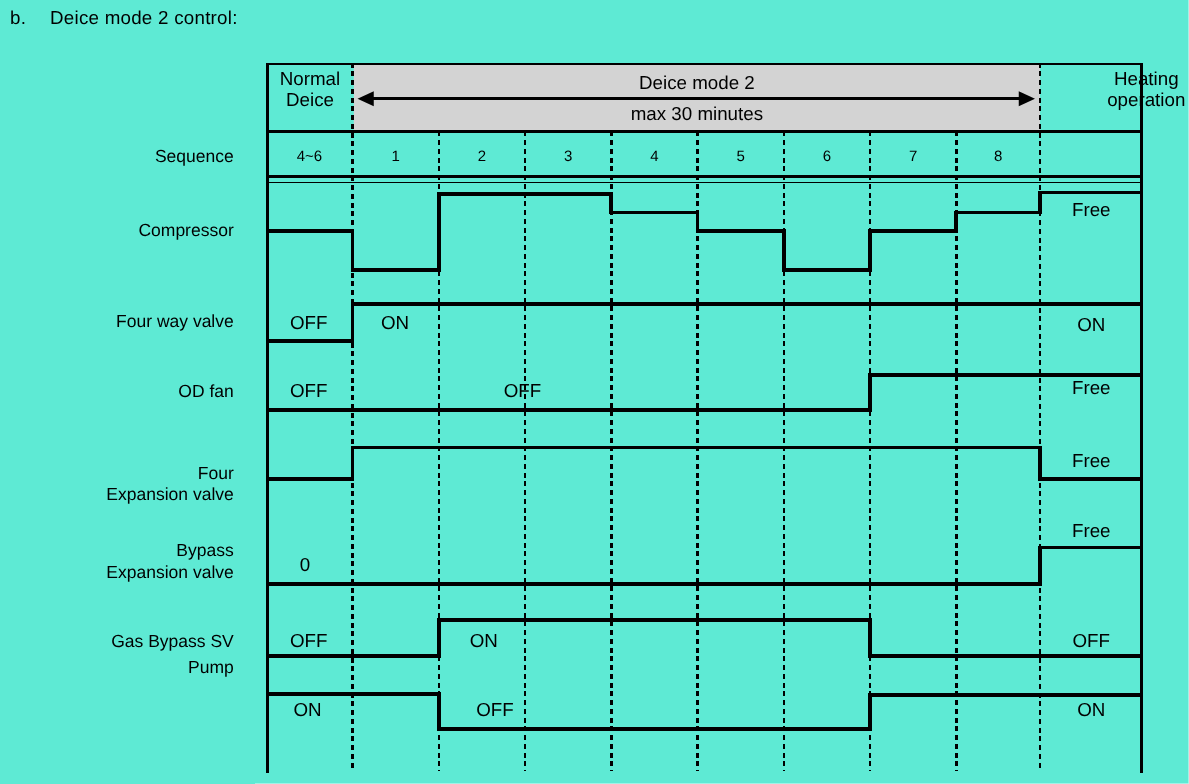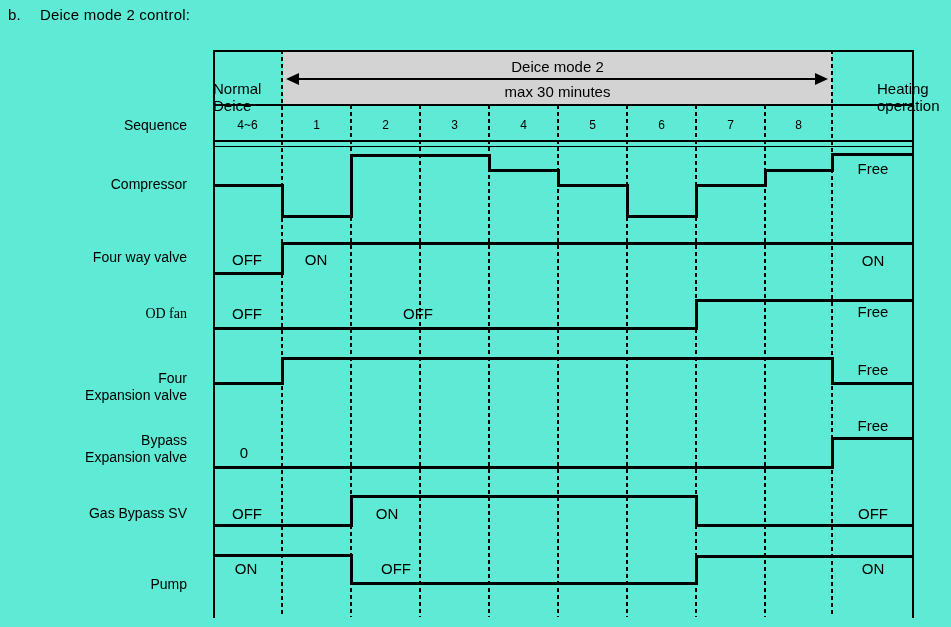--- a/index.html
+++ b/index.html
@@ -11,21 +11,21 @@
     color:#000;
     overflow:hidden;
   }
   #diagram{position:absolute;left:0;top:0;z-index:2;}
   .txt-layer{position:absolute;left:0;top:0;width:100%;height:100%;z-index:3;}
   .page-title{
     position:absolute;left:8px;top:6px;font-size:15px;letter-spacing:0.2px;
   }
   .page-title .idx{display:inline-block;width:32px;}
   .hdr-cell{
-    position:absolute;font-size:15px;line-height:17px;z-index:3;margin-top:25px;
+    position:absolute;text-align:center;font-size:15px;line-height:17px;z-index:3;
   }
   .gray-line{
     position:absolute;left:283px;width:549px;text-align:center;
     font-size:15px;line-height:17px;z-index:3;
   }
   .seq-label,.row-label{
     position:absolute;left:0;width:187px;text-align:right;
     font-size:14px;line-height:17px;transform:translateY(-50%);z-index:3;
   }
   .seq-cell{
@@ -105,35 +105,35 @@
         <div class="seq-cell" style="left: 765px; width: 67px;">8</div>
         <div class="seq-cell" style="left: 832px; width: 81px;"></div>
       </div>
     <div id="row-labels">
         <div class="row-label" style="top: 184px;">
           <div>Compressor</div>
         </div>
         <div class="row-label" style="top: 257px;">
           <div>Four way valve</div>
         </div>
-        <div class="row-label" style="top: 313px; font-family: Liberation Serif, serif;">
+        <div class="row-label" style="top: 313px;">
           <div>OD fan</div>
         </div>
         <div class="row-label" style="top: 387px;">
           <div>Four</div>
           <div>Expansion valve</div>
         </div>
         <div class="row-label" style="top: 449px;">
           <div>Bypass</div>
           <div>Expansion valve</div>
         </div>
         <div class="row-label" style="top: 513px;">
           <div>Gas Bypass SV</div>
         </div>
-        <div class="row-label" style="top: 584px; text-align: right;">
+        <div class="row-label" style="top: 534px; text-align: right;">
           <div>Pump</div>
         </div>
       </div>
     <div id="wave-labels">
         <span class="wave-label" style="left: 873px; top: 168px;">Free</span>
         <span class="wave-label" style="left: 247px; top: 259px;">OFF</span>
         <span class="wave-label" style="left: 316px; top: 259px;">ON</span>
         <span class="wave-label" style="left: 873px; top: 260px;">ON</span>
         <span class="wave-label" style="left: 247px; top: 313px;">OFF</span>
         <span class="wave-label" style="left: 418px; top: 313px;">OFF</span>

